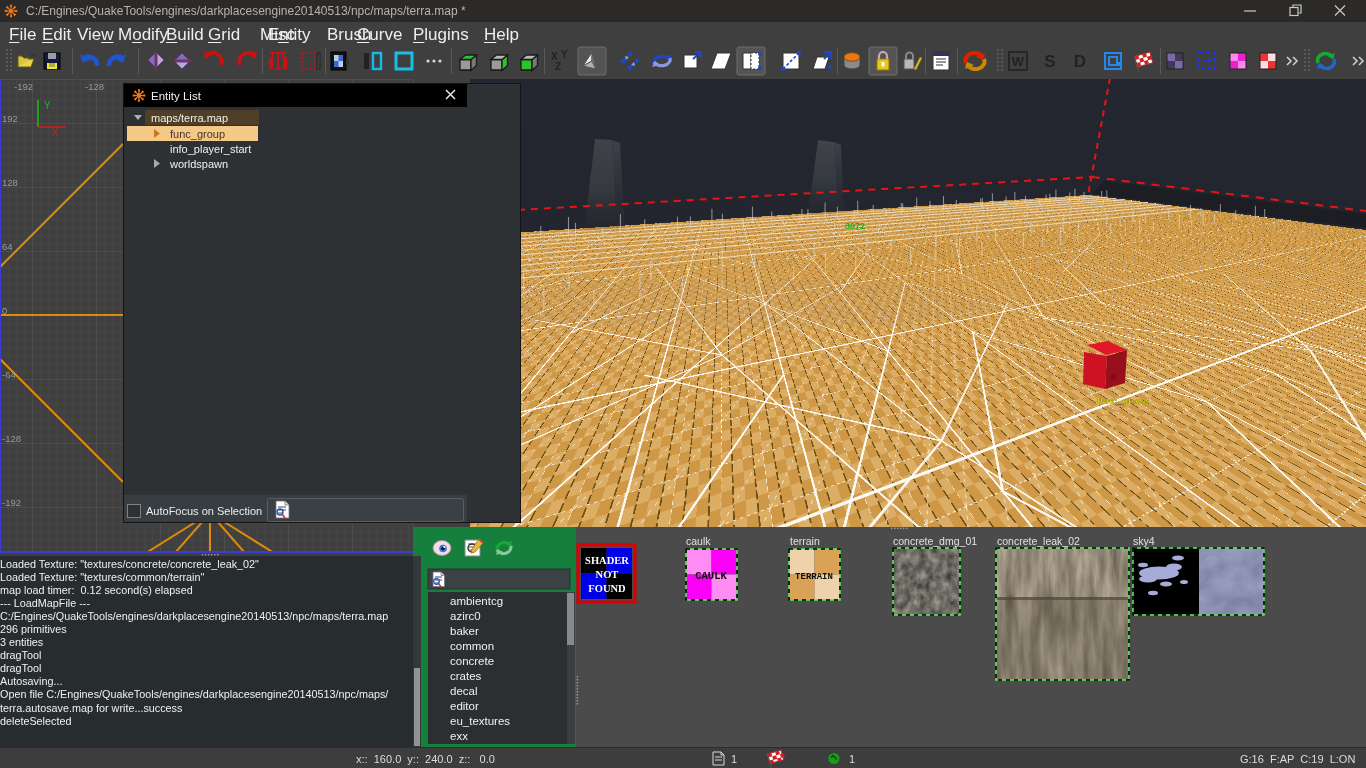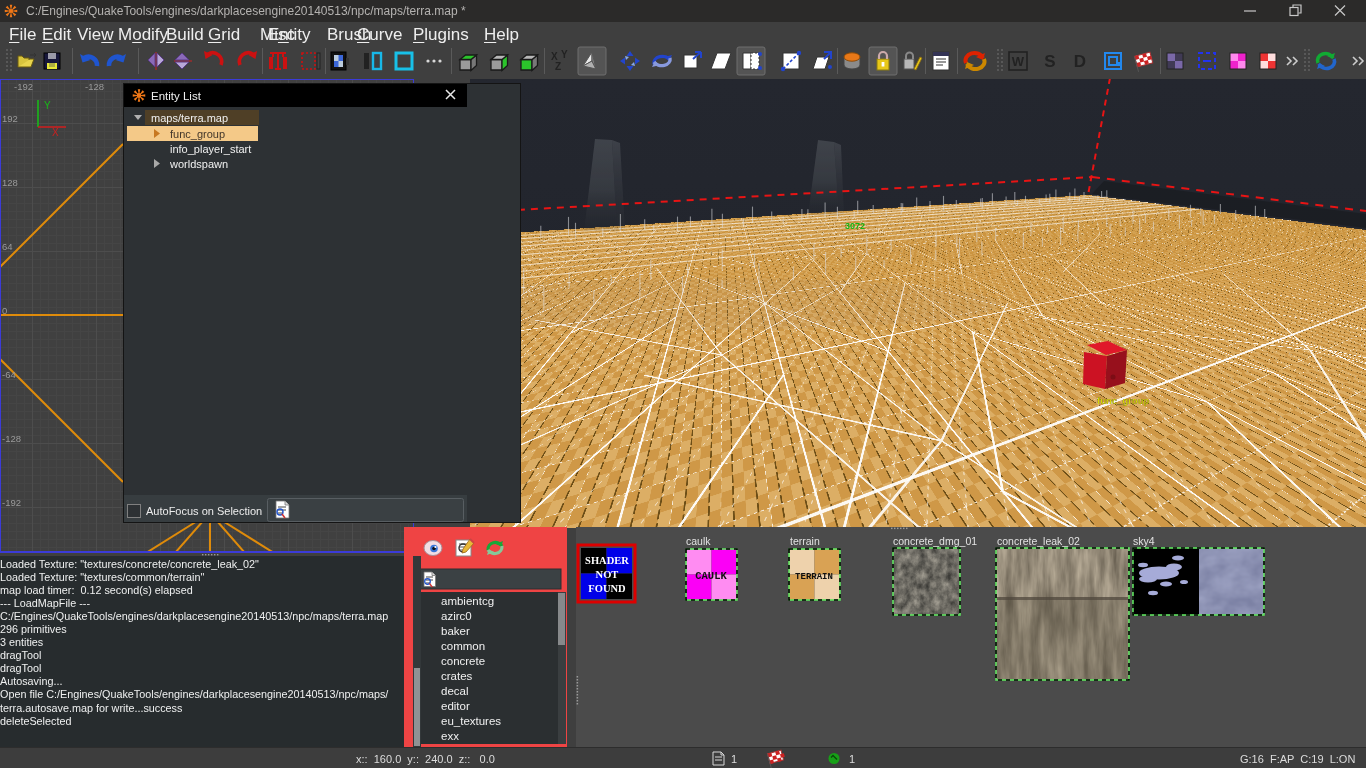--- a/index.html
+++ b/index.html
@@ -10,21 +10,21 @@
 #menubar span{position:absolute;top:3px}
 #menubar u{text-decoration:underline;text-underline-offset:2px}
 #v2d{left:0;top:79px;width:415px;height:473px;background:#404040}
 #v3d{left:470px;top:79px;width:1036px;height:449px;overflow:hidden;
 background:linear-gradient(180deg,#24272f 0%,#22252d 45%,#1b1e25 78%,#191c23 100%)}
 #persp{position:absolute;left:0;top:0;width:896px;height:449px;perspective:253.4693px;perspective-origin:317.32px 89.10px}
 #plane{position:absolute;left:0;top:0;width:16384px;height:4600px;transform-origin:0px 4600px;transform:translate3d(6618.73px,-3947.07px,-5058.61px) rotateX(85.69150deg) rotateZ(165.72019deg)}
 #ov3d{position:absolute;left:0;top:0}
 #entwin{left:123px;top:83px;width:398px;height:440px;background:#2d3134;border:1px solid #141414}
 #console{left:0;top:556px;width:413px;height:191px;background:#272c2e;color:#eff0f0;font-size:10.8px;line-height:13.05px;white-space:pre;overflow:hidden;padding-top:2px}
-#texdir{left:404px;top:527px;width:163px;height:220px;background:#ef4444}
+#texdir{left:413px;top:527px;width:163px;height:220px;background:#15803d}
 #thumbs{left:576px;top:527px;width:790px;height:220px;background:#4b4b4b}
 #statusbar{left:0;top:747px;width:1366px;height:21px;background:#3d3d3d;border-top:1px solid #2d2d2d;color:#dcdcdc;font-size:11px}
 </style></head><body>
 <div id="titlebar" class="abs">
     <svg class="abs" style="left:3px;top:3px" width="16" height="16">
       <g transform="translate(8,8)">
         <g fill="#f07818">
           <circle cx="0" cy="0" r="2.1"></circle>
           <path d="M0 0L6.28 -1.22 L6.28 1.22 Z"></path>
           <path d="M0 0L5.31 3.58 L3.58 5.31 Z"></path>

